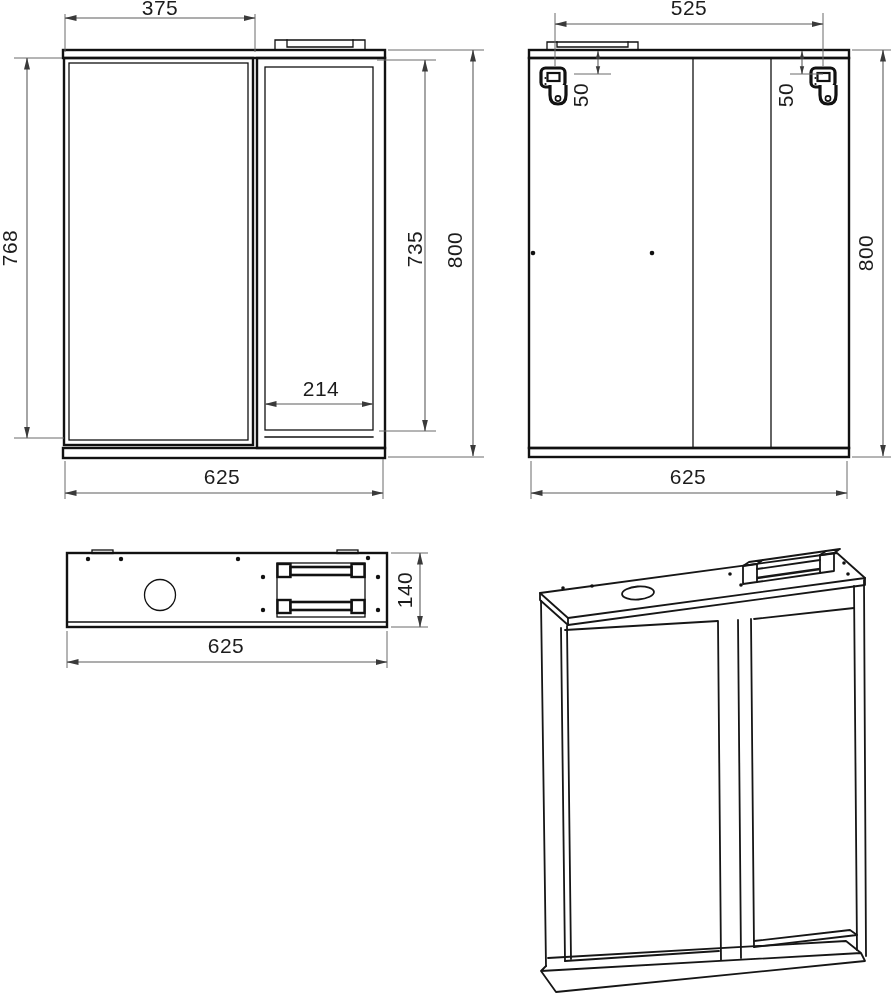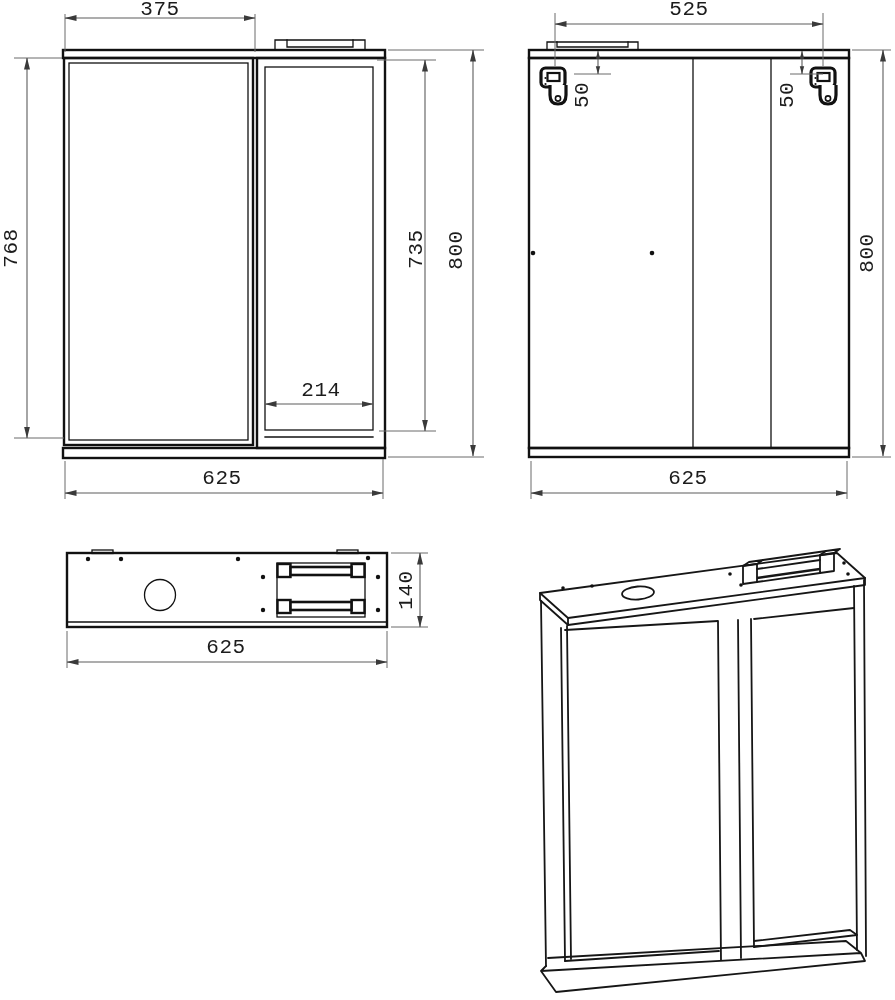--- a/index.html
+++ b/index.html
@@ -1,16 +1,16 @@
 <!DOCTYPE html>
 <html><head>
 <meta charset="utf-8">
 <style>
   html,body{margin:0;padding:0;background:#ffffff;}
-  .stage{position:relative;width:895px;height:1000px;background:#ffffff;font-family:Liberation Mono, monospace;}
+  .stage{position:relative;width:895px;height:1000px;background:#ffffff;font-family:Liberation Sans, sans-serif;}
   svg{display:block;}
   .obj{stroke:#111111;fill:none;stroke-width:2.4;stroke-linecap:square;stroke-linejoin:miter;}
   .objthin{stroke:#111111;fill:none;stroke-width:1.3;stroke-linecap:square;}
   .obj3d{stroke:#161616;fill:none;stroke-width:1.8;stroke-linecap:round;stroke-linejoin:round;}
   .dimline{stroke:#5c5c5c;fill:none;stroke-width:1.1;}
   .extline{stroke:#6a6a6a;fill:none;stroke-width:1;}
   .dimtxt{font-size:21px;fill:#1c1c1c;letter-spacing:0.5px;}
   .dot{fill:#111111;stroke:none;}
   .white{fill:#ffffff;}
 </style>

